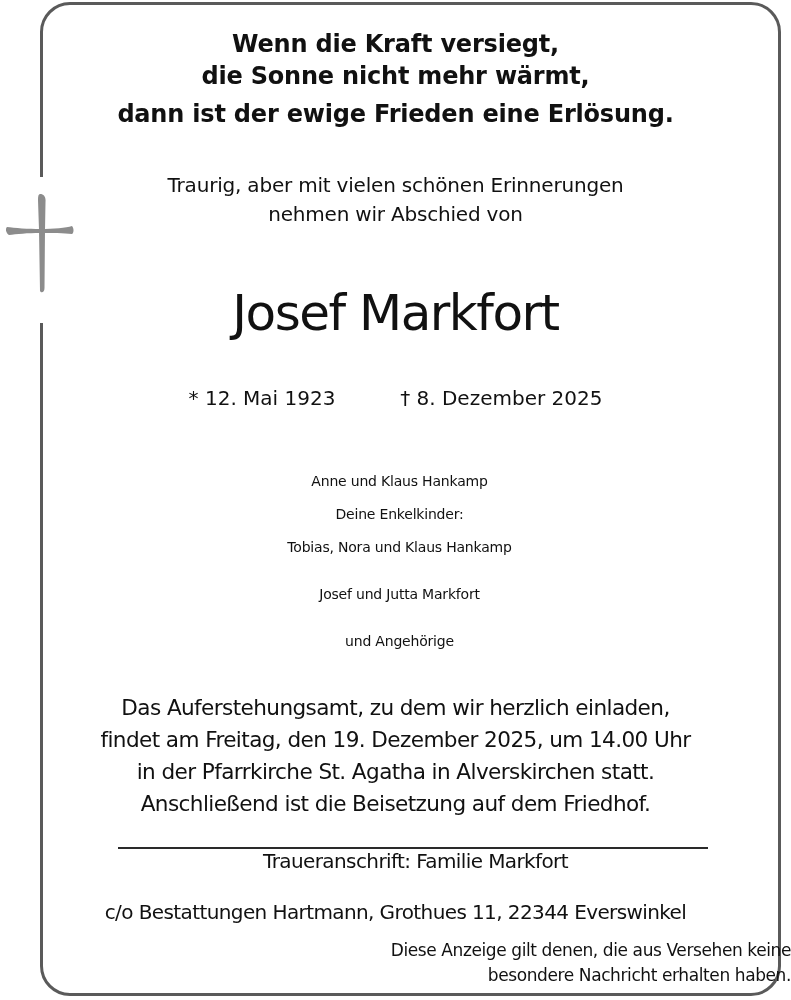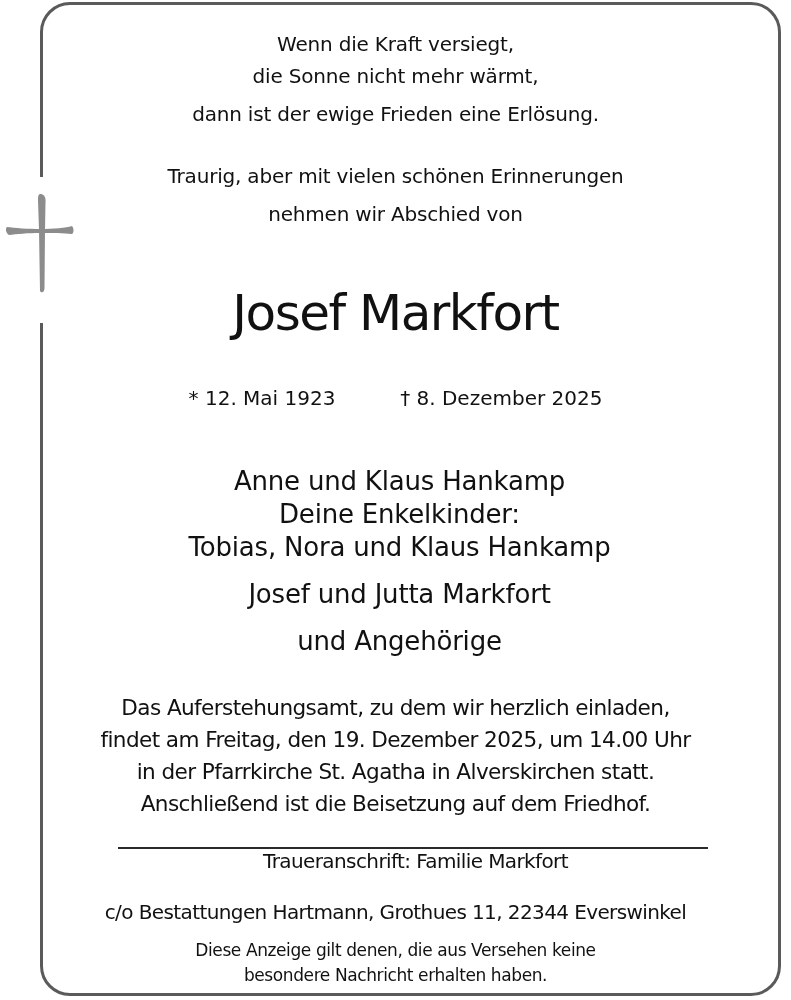--- a/index.html
+++ b/index.html
@@ -3,47 +3,47 @@
 <meta charset="utf-8">
 <style>
   html, body { margin:0; padding:0; background:#ffffff; }
   body { width:791px; height:1000px; position:relative; overflow:hidden;
          font-family:"DejaVu Sans", "Liberation Sans", sans-serif; color:#111; }
   .frame { position:absolute; left:40px; top:2px; width:741px; height:994px;
            border:3px solid #5a5a5a; border-radius:30px; box-sizing:border-box; }
   .gap { position:absolute; left:34px; top:177px; width:14px; height:146px; background:#fff; }
   .cross { position:absolute; left:4px; top:190px; width:72px; height:106px; }
   .line { position:absolute; left:0; right:0; text-align:center; white-space:nowrap; }
-  .poem { font-size:20px; line-height:32px; letter-spacing:-0.2px; }
+  .poem { font-size:24px; line-height:32px; letter-spacing:-0.2px;font-weight:bold; }
   .intro { font-size:20px; line-height:30px; letter-spacing:-0.2px; }
   .name { font-size:50px; letter-spacing:-1.5px; line-height:60px; }
   .dates { font-size:20px; line-height:28px; }
   .dates span { display:inline-block; }
-  .family { font-size:26px; line-height:33px; letter-spacing:-0.2px;padding-left:8px; }
+  .family { font-size:14px; line-height:33px; letter-spacing:-0.2px;padding-left:8px; }
   .service { font-size:22px; line-height:32px; letter-spacing:-0.6px; transform:scaleX(0.98); }
   .rule { position:absolute; left:118px; width:590px; top:847px; height:2px; background:#2a2a2a; }
   .addr { font-size:20px; line-height:31px; letter-spacing:-0.6px; }
-  .note { font-size:17px; line-height:26px; letter-spacing:-0.4px; }
+  .note { font-size:17px; line-height:26px; letter-spacing:-0.4px;text-align:right; }
 </style>
 </head>
 <body>
 
 <div class="frame"></div>
 <div class="gap"></div>
 
 <svg class="cross" viewBox="0 0 72 106">
   <path d="M36 4 C40 4 42 7 41.5 12 L41 40 L40.5 98 C40.5 103 37 103 36 101 L35 40 L34 10 C34 6 34.5 4 36 4 Z" fill="#8c8c8c"></path>
   <path d="M3 37 C10 38 25 39 36 39 C50 39 62 38 68 36 C70 38 70 43 68 44 C60 43 48 43 36 43 C24 43 12 44 5 45 C2 43 1 39 3 37 Z" fill="#8c8c8c"></path>
 </svg>
 
 <div class="line poem" style="top:28px;">Wenn die Kraft versiegt,</div>
 <div class="line poem" style="top:60px;">die Sonne nicht mehr wärmt,</div>
 <div class="line poem" style="top:98px;">dann ist der ewige Frieden eine Erlösung.</div>
 
-<div class="line intro" style="top:161px;">Traurig, aber mit vielen schönen Erinnerungen</div>
+<div class="line intro" style="top:170px;">Traurig, aber mit vielen schönen Erinnerungen</div>
 <div class="line intro" style="top:199px;">nehmen wir Abschied von</div>
 
 <div class="line name" style="top:283px;">Josef Markfort</div>
 
 <div class="line dates" style="top:384px;">
   <span>* 12. Mai 1923</span>
   <span style="width:52px;"></span>
   <span>† 8. Dezember 2025</span>
 </div>
 

